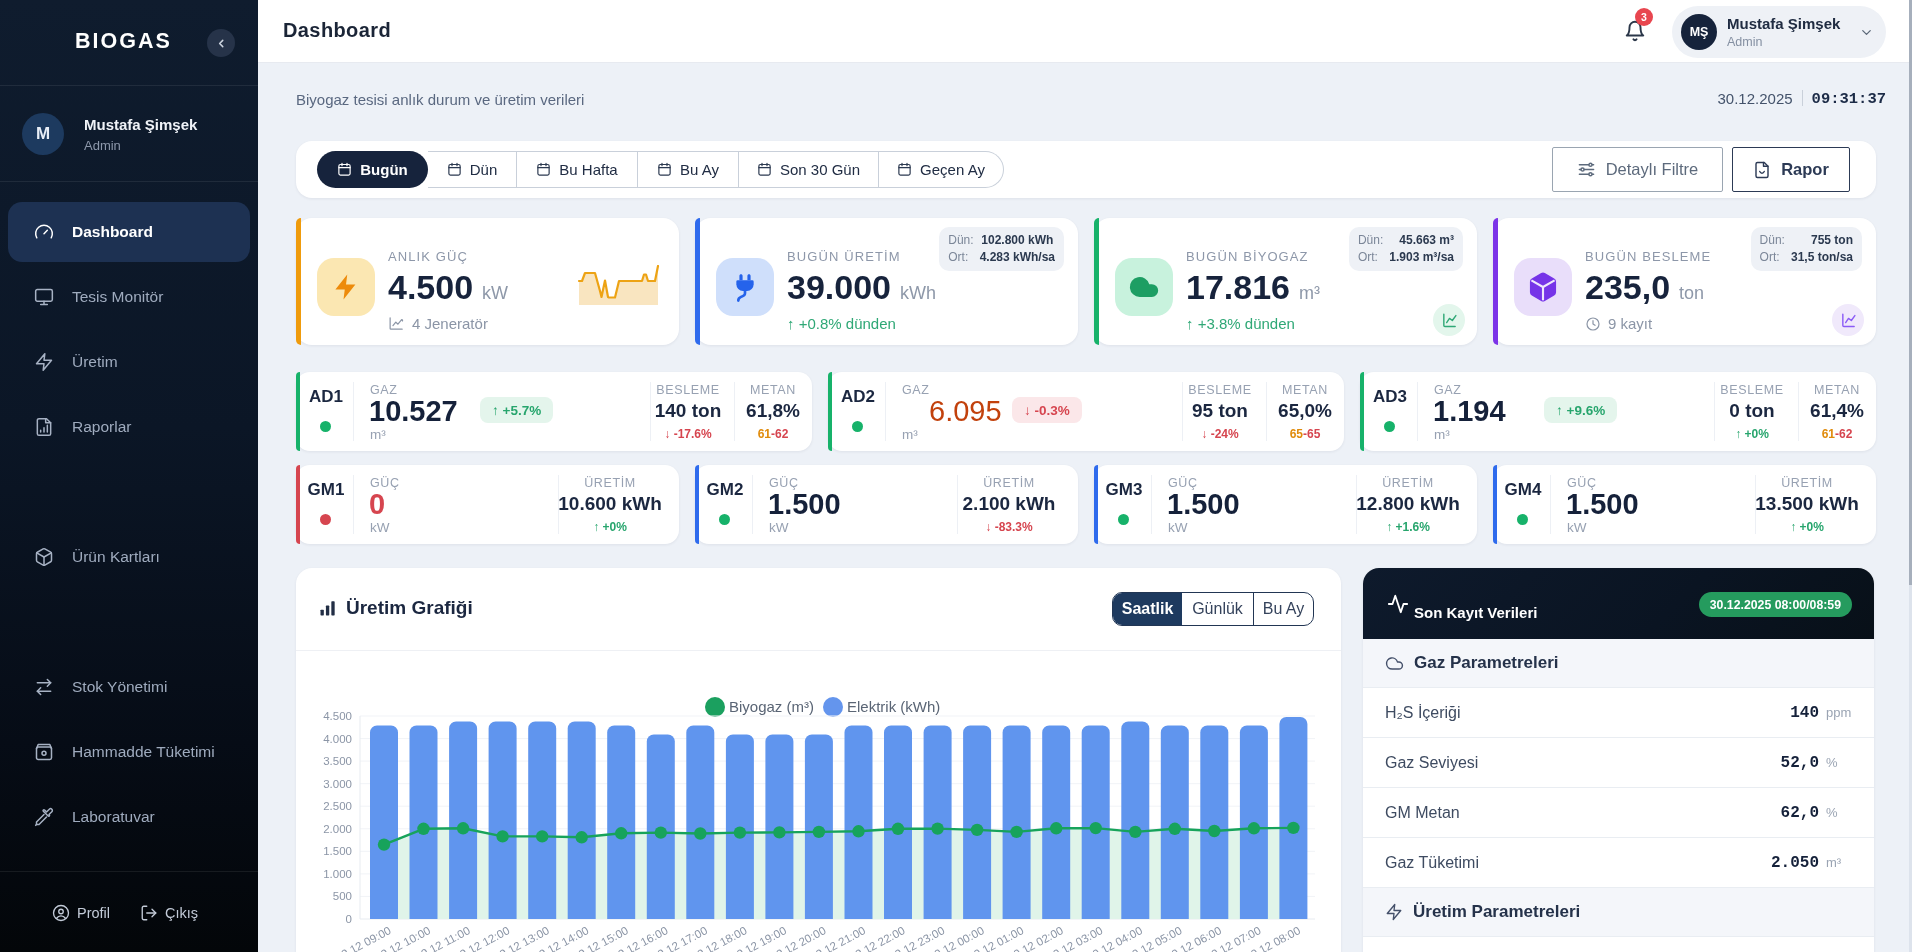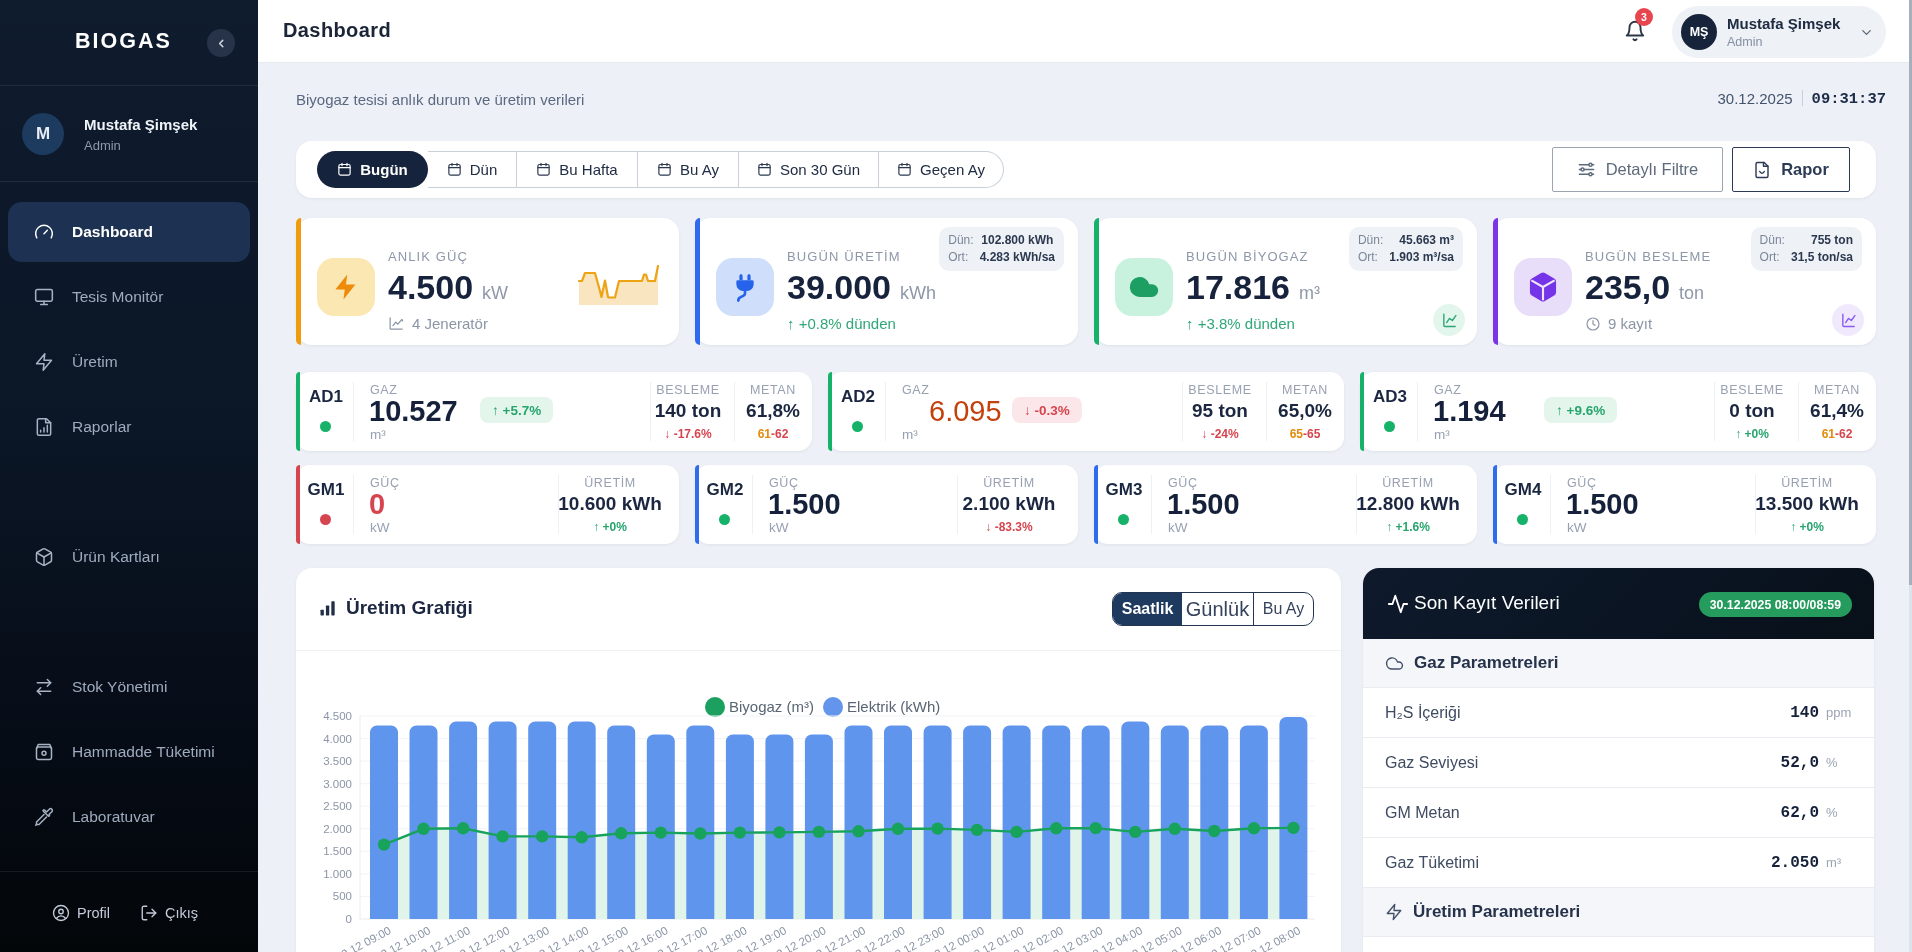--- a/index.html
+++ b/index.html
@@ -410,21 +410,21 @@
   </div>
 <div class="card" style="left:296px;top:568px;width:1045px;height:412px"></div>
 <div class="abs" style="left:318px;top:598px"><svg width="20" height="20" viewBox="0 0 24 24" fill="#222e45">
       <rect x="3" y="14" width="4" height="7" rx="0.8"></rect>
       <rect x="9.5" y="9" width="4" height="12" rx="0.8"></rect>
       <rect x="16" y="4" width="4" height="17" rx="0.8"></rect>
     </svg></div>
 <div class="abs" style="left:346px;top:597px;font-size:19px;font-weight:bold;color:#1b2740">Üretim Grafiği</div>
 <div class="abs" style="left:1112px;top:592px;width:202px;height:34px;border:1.5px solid #223654;border-radius:10px;background:#fff;display:flex;overflow:hidden">
     <div style="width:69px;background:#1e3a5f;color:#fff;font-weight:600;font-size:16px;display:flex;align-items:center;justify-content:center">Saatlik</div>
-    <div style="width:72px;border-right:1.5px solid #223654;color:#35435c;font-size:20px;display:flex;align-items:center;justify-content:center">Günlük</div>
+    <div style="width:72px;border-right:1.5px solid #223654;color:#35435c;font-size:16px;display:flex;align-items:center;justify-content:center">Günlük</div>
     <div style="flex:1;color:#35435c;font-size:16px;display:flex;align-items:center;justify-content:center">Bu Ay</div>
   </div>
 <div class="abs" style="left:296px;top:650px;width:1045px;height:1px;background:#eef0f4"></div>
 <svg width="1045" height="330" viewBox="0 0 1045 330" style="position:absolute;left:296px;top:650px" font-family="Liberation Sans, sans-serif">
     <circle cx="419" cy="57" r="10" fill="#1ba05f"></circle>
     <text x="433" y="62" font-size="15" fill="#5a6575">Biyogaz (m³)</text>
     <circle cx="537" cy="57" r="10" fill="#6495ed"></circle>
     <text x="551" y="62" font-size="15" fill="#5a6575">Elektrik (kWh)</text>
     <line x1="64" y1="269.0" x2="1019" y2="269.0" stroke="#e7ebf0" stroke-width="1"></line>
     <text x="56" y="273.0" font-size="11.5" fill="#8b95a6" text-anchor="end">0</text>
@@ -520,21 +520,21 @@
     <text x="886.8" y="283.0" font-size="11.5" fill="#8b95a6" text-anchor="end" transform="rotate(-28 886.8 283.0)">30.12 05:00</text>
     <text x="926.3" y="283.0" font-size="11.5" fill="#8b95a6" text-anchor="end" transform="rotate(-28 926.3 283.0)">30.12 06:00</text>
     <text x="965.9" y="283.0" font-size="11.5" fill="#8b95a6" text-anchor="end" transform="rotate(-28 965.9 283.0)">30.12 07:00</text>
     <text x="1005.4" y="283.0" font-size="11.5" fill="#8b95a6" text-anchor="end" transform="rotate(-28 1005.4 283.0)">30.12 08:00</text>
   </svg>
 <div class="card" style="left:1363px;top:568px;width:511px;height:412px;overflow:hidden">
 <div style="height:71px;background:linear-gradient(135deg,#0e1a2c 0%,#0a1422 60%,#081018 100%);position:relative">
       <div style="position:absolute;left:24px;top:25px"><svg width="22" height="22" viewBox="0 0 24 24" fill="none" stroke="#fff" stroke-width="2" stroke-linecap="round" stroke-linejoin="round">
           <path d="M22 12h-4l-3 9L9 3l-3 9H2"></path>
         </svg></div>
-      <div style="position:absolute;left:51px;top:24px;font-size:19px;font-weight:normal;color:#fff">Son Kayıt Verileri</div>
+      <div style="position:absolute;left:51px;top:36px;font-size:15px;font-weight:bold;color:#fff">Son Kayıt Verileri</div>
       <div style="position:absolute;right:22px;top:24px;height:25px;border-radius:13px;background:#259b5e;color:#fff;font-size:12.3px;font-weight:bold;display:flex;align-items:center;padding:0 11px">30.12.2025 08:00/08:59</div>
     </div>
 <div class="psec"><svg width="19" height="19" viewBox="0 0 24 24" fill="none" stroke="#44506a" stroke-width="1.8" stroke-linecap="round" stroke-linejoin="round">
         <path d="M17.5 19H9a7 7 0 1 1 6.71-9h1.79a4.5 4.5 0 1 1 0 9Z"></path>
       </svg>Gaz Parametreleri</div>
 <div class="prow">
       <div class="nm">H₂S İçeriği</div>
       <div class="pv">140</div>
       <div class="pu">ppm</div>
     </div>

